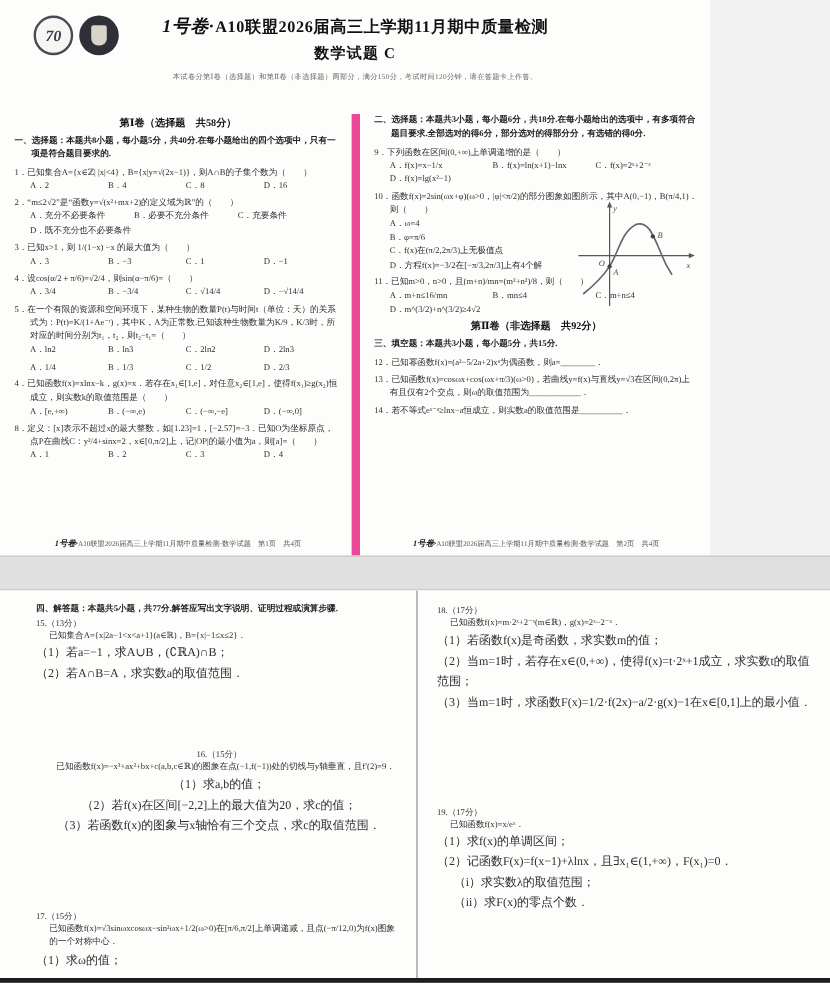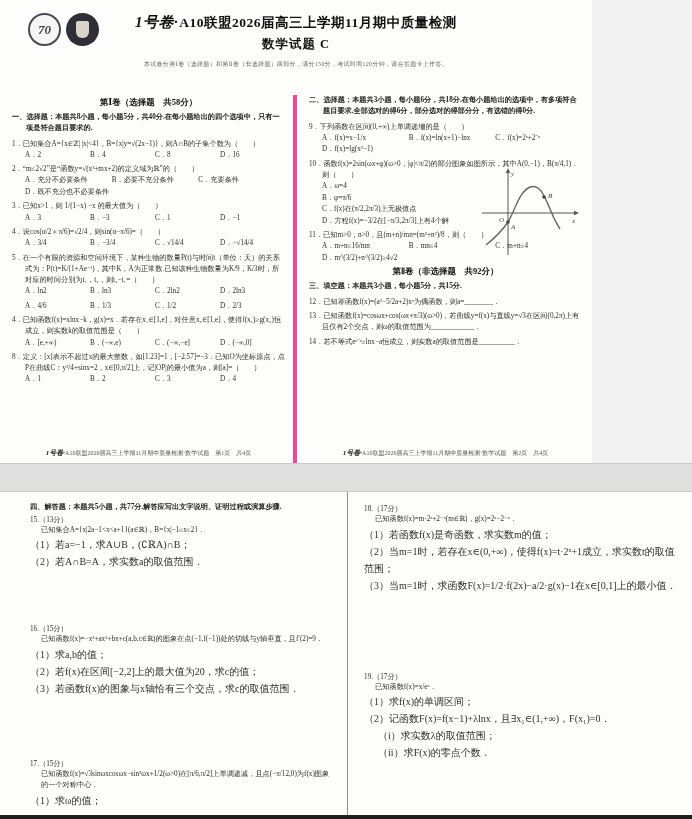--- a/index.html
+++ b/index.html
@@ -25,21 +25,21 @@
   .logo-dark{width:33px;height:33px;border-radius:50%;background:#2f2f38;display:flex;align-items:center;justify-content:center;}
   .logo-dark i{display:block;width:13px;height:17px;background:#d8d4c8;border-radius:2px 2px 6px 6px;}
   .title-line{font-size:13.5px;font-weight:bold;color:#111;letter-spacing:.5px;}
   .brand{font-style:italic;font-weight:900;font-size:15px;margin-right:1px;}
   .subtitle{font-size:12.5px;font-weight:bold;color:#111;margin-top:4px;letter-spacing:1px;}
   .note{font-size:6px;color:#666;margin-top:7px;letter-spacing:.3px;}
 
   
   .cols{display:flex;height:368px;padding:0 6px;}
   .colL{width:334px;padding:0 8px 0 6px;display:flex;flex-direction:column;box-sizing:border-box;}
-  .colR{width:340px;border-left:4px solid #ec4899;padding:0 4px 0 12px;display:flex;flex-direction:column;box-sizing:border-box;font-family:Liberation Serif, serif;}
+  .colR{width:340px;border-left:7px solid #ec4899;padding:0 4px 0 12px;display:flex;flex-direction:column;box-sizing:border-box;}
   .sec-title{text-align:center;font-weight:bold;font-size:8.5px;color:#111;margin:2px 0 3px 0;}
   .intro{font-size:7.2px;line-height:1.5;font-weight:bold;color:#222;padding-left:14px;text-indent:-14px;margin-bottom:2px;}
   .q{margin-top:3px;}
   .qt{font-size:7.2px;line-height:1.55;padding-left:13px;text-indent:-13px;color:#2e2e2e;}
   .opts{display:grid;font-size:7.2px;line-height:1.6;padding-left:13px;color:#2e2e2e;}
   .o4{grid-template-columns:repeat(4,1fr);}
   .o2{grid-template-columns:repeat(3,1fr);}
   .o1{grid-template-columns:1fr;}
   .footer{margin-top:auto;text-align:center;font-size:6px;color:#555;padding-bottom:5px;}
   .footer b{font-style:italic;font-weight:900;font-size:7px;color:#222;}
@@ -50,21 +50,21 @@
   .graph-box{position:absolute;right:0px;top:6px;width:104px;height:96px;}
 
   
   .colsB{display:flex;height:100%;}
   .bL{width:352px;box-sizing:border-box;padding:10px 12px 0 30px;}
   .bR{width:350px;box-sizing:border-box;border-left:1px solid #8f8f8f;padding:10px 14px 0 16px;}
   .qlabel{font-size:7.2px;color:#2e2e2e;margin-top:2px;}
   .qbody{font-size:7.2px;line-height:1.6;color:#2e2e2e;padding-left:11px;}
   .qpart{font-size:10px;line-height:1.7;color:#2e2e2e;}
   .sp15{margin-bottom:54px;}
-  .sp16{margin-bottom:62px;}
+  .sp16{margin-bottom:62px;text-align:center;}
   .sp18{margin-bottom:78px;}
 </style>
 </head>
 <body>
 
 <div class="spread-top">
 
   <div class="header">
     <div class="logos">
       <div class="logo-ring">
@@ -132,21 +132,21 @@
         <div class="opts o4">
           <span>A．ln2</span>
           <span>B．ln3</span>
           <span>C．2ln2</span>
           <span>D．2ln3</span>
         </div>
       </div>
 
       <div class="q">
         <div class="opts o4">
-          <span>A．4/6</span>
+          <span>A．1/4</span>
           <span>B．1/3</span>
           <span>C．1/2</span>
           <span>D．2/3</span>
         </div>
       </div>
 
       <div class="q">
         <div class="qt">4．已知函数f(x)=xlnx−k，g(x)=x．若存在x₁∈[1,e]，对任意x₂∈[1,e]，使得f(x₁)≥g(x₂)恒成立，则实数k的取值范围是（　　）</div>
         <div class="opts o4">
           <span>A．[e,+∞)</span>

